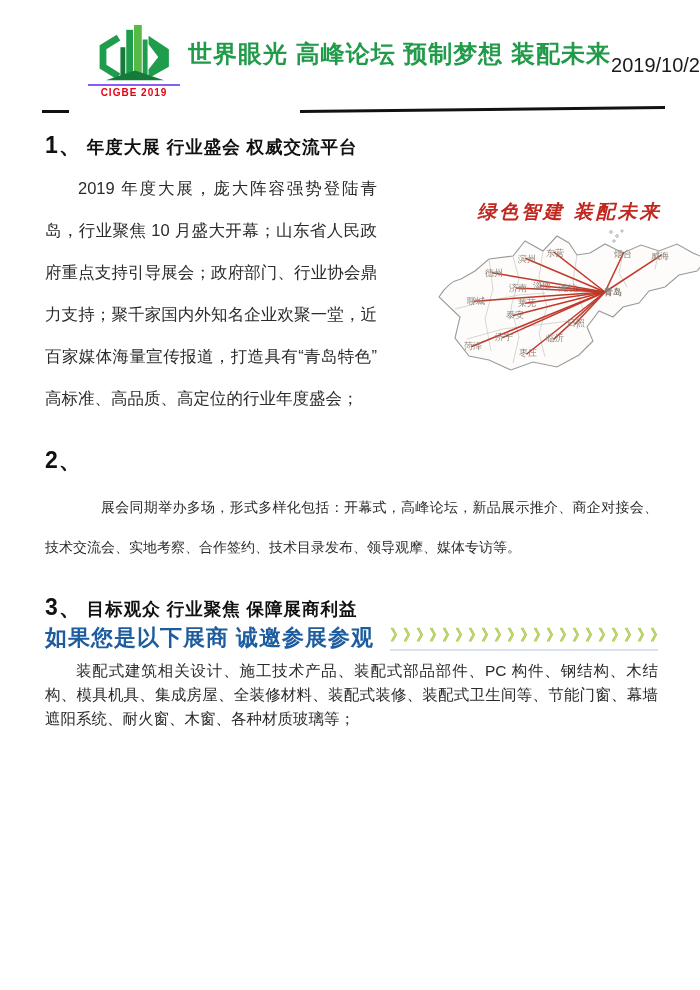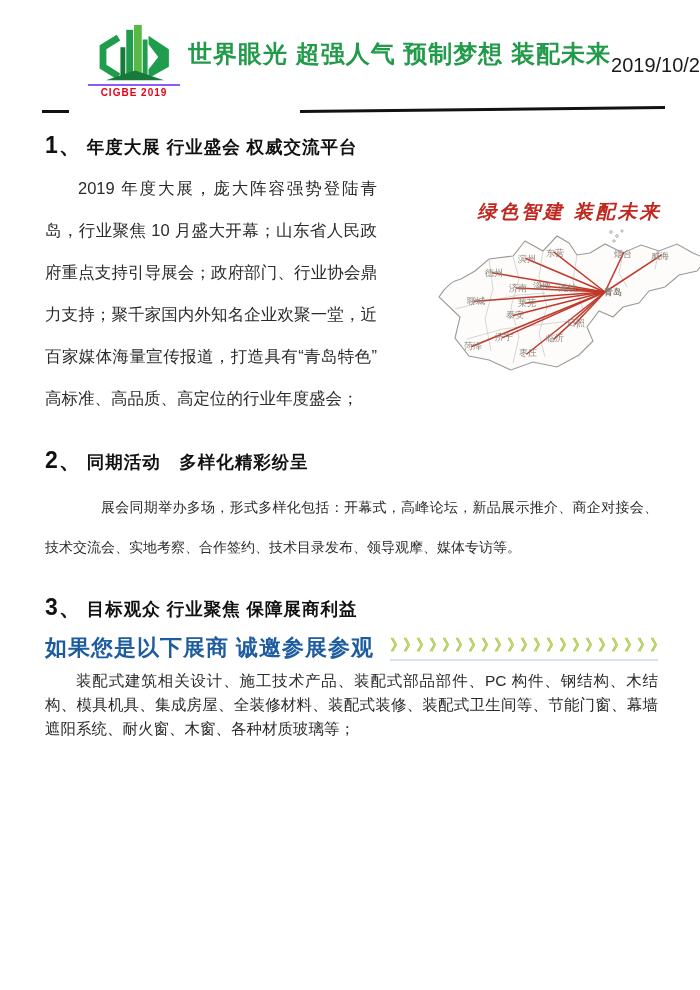--- a/index.html
+++ b/index.html
@@ -34,21 +34,21 @@
   .col-map { flex:1; padding-left:14px; padding-top:32px; }
 
   .map-slogan { font-size:19px; font-weight:bold; font-style:italic; color:#c0271f; letter-spacing:3px; white-space:nowrap;text-align:center; }
   .map-figure svg { display:block; margin-top:4px; }
 
   .wide-para { margin-top:12px; font-size:14px; line-height:2.85; text-align:justify; color:#2b2b2b; }
   .indent-4 { text-indent:4em; }
   .indent-2 { text-indent:2em; }
 
   
-  .invite-row { display:flex; align-items:center; margin-top:10px; }
+  .invite-row { display:flex; align-items:center; }
   .invite-heading { font-size:22px; font-weight:bold; color:#1d5c9e; letter-spacing:1px; white-space:nowrap; }
   .chevrons { margin-left:16px; font-size:15px; font-weight:bold; color:#aecb52; letter-spacing:-2px; white-space:nowrap; border-bottom:2px solid #d7e4f0; padding-bottom:4px; overflow:hidden; flex:1; }
 
   
   .zones { margin-top:6px; }
   .zone-title { font-size:16.5px; font-weight:bold; color:#111; margin-top:9px; letter-spacing:0.5px; }
   .zone-body { font-size:15.5px; line-height:1.55; text-align:justify; text-indent:2em; color:#2b2b2b; margin-top:3px; }
 </style>
 </head>
 <body>
@@ -66,21 +66,21 @@
         <rect x="31" y="24" width="5" height="30" fill="#157a3a"></rect>
         <rect x="37" y="6" width="7" height="48" fill="#1f9d4d"></rect>
         <rect x="45" y="1" width="8" height="53" fill="#58b947"></rect>
         <rect x="54" y="16" width="5" height="38" fill="#1f9d4d"></rect>
 
         <polygon points="16,58 76,58 46,48" fill="#157a3a"></polygon>
       </svg>
       <div class="logo-acronym">CIGBE 2019</div>
     </div>
     <div class="headline-block">
-      <div class="headline">世界眼光 超强人气 预制梦想 装配未来</div>
+      <div class="headline">世界眼光 高峰论坛 预制梦想 装配未来</div>
     </div>
     <div class="event-date">2019/10/26-28</div>
   </div>
 
   <div class="divider-row">
     <div class="divider-short"></div>
     <div class="divider-long"></div>
   </div>
 
   <div class="content">
@@ -154,21 +154,20 @@
                 <text x="101" y="127" text-anchor="middle" font-size="9" fill="#8b8178">枣庄</text>
                 <text x="186" y="66" text-anchor="middle" font-size="9" fill="#8b8178" font-weight="bold">青岛</text>
               </g>
           </svg>
         </div>
       </div>
     </div>
 
     <div class="sec-heading" style="margin-top:26px">
       <span class="sec-num">2、</span>
-      <span class="sec-title">同期活动　多样化精彩纷呈</span>
     </div>
     <p class="wide-para indent-4">展会同期举办多场，形式多样化包括：开幕式，高峰论坛，新品展示推介、商企对接会、技术交流会、实地考察、合作签约、技术目录发布、领导观摩、媒体专访等。</p>
 
     <div class="sec-heading" style="margin-top:24px">
       <span class="sec-num">3、</span>
       <span class="sec-title">目标观众 行业聚焦 保障展商利益</span>
     </div>
 
     <div class="invite-row">
       <span class="invite-heading">如果您是以下展商 诚邀参展参观</span>

